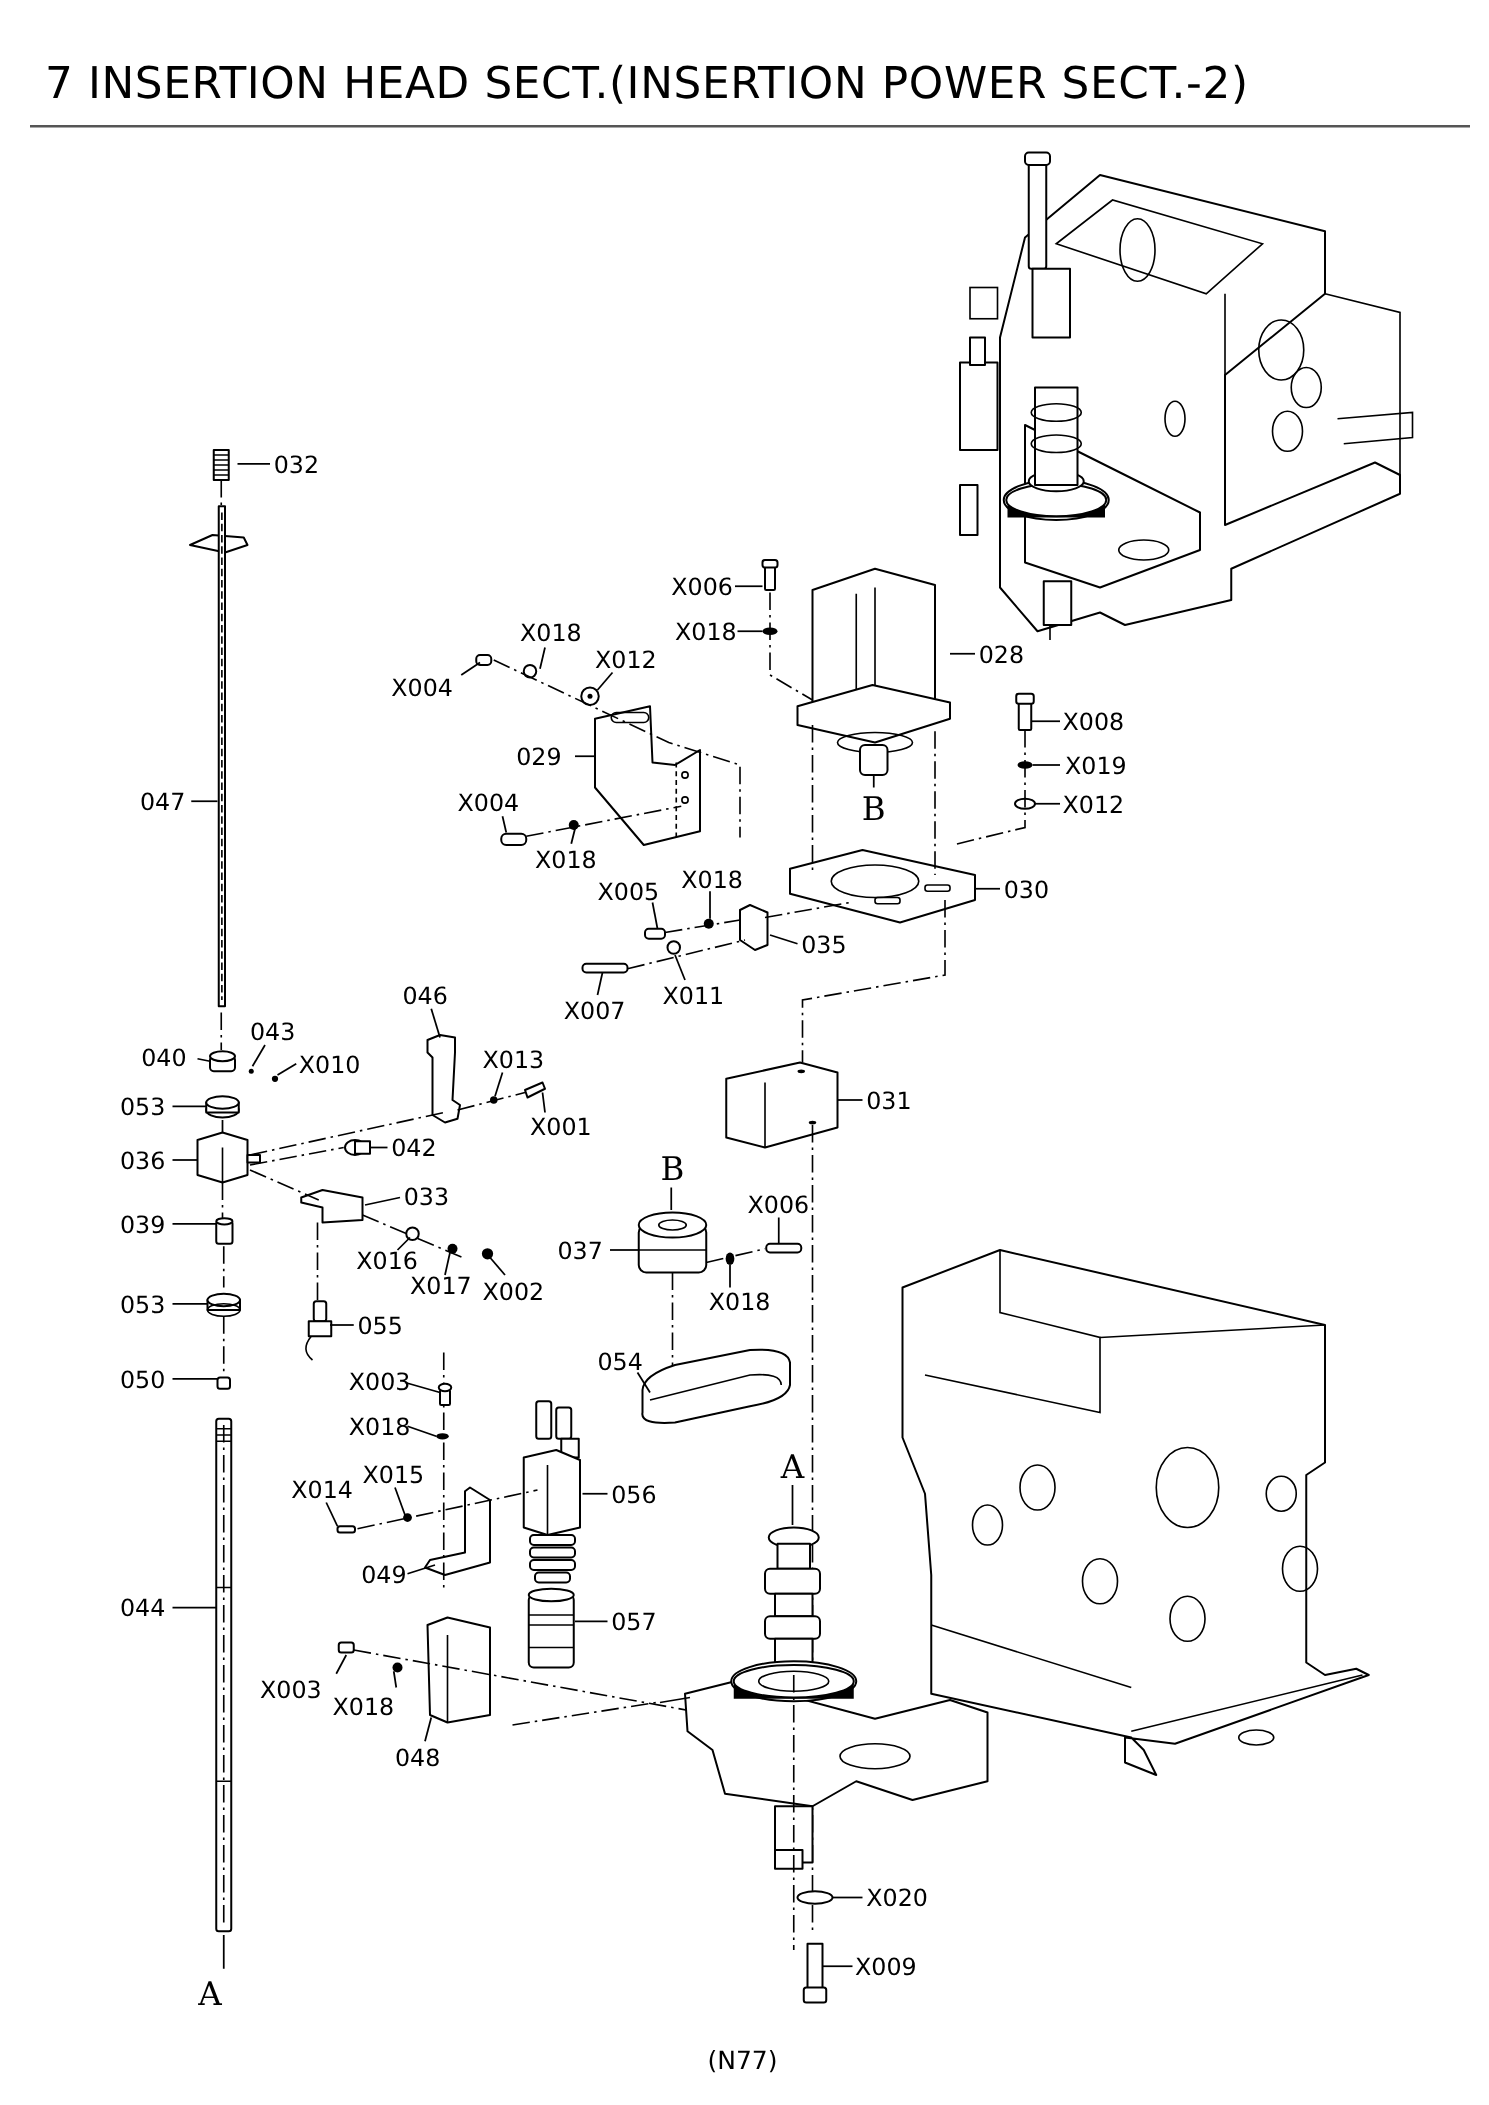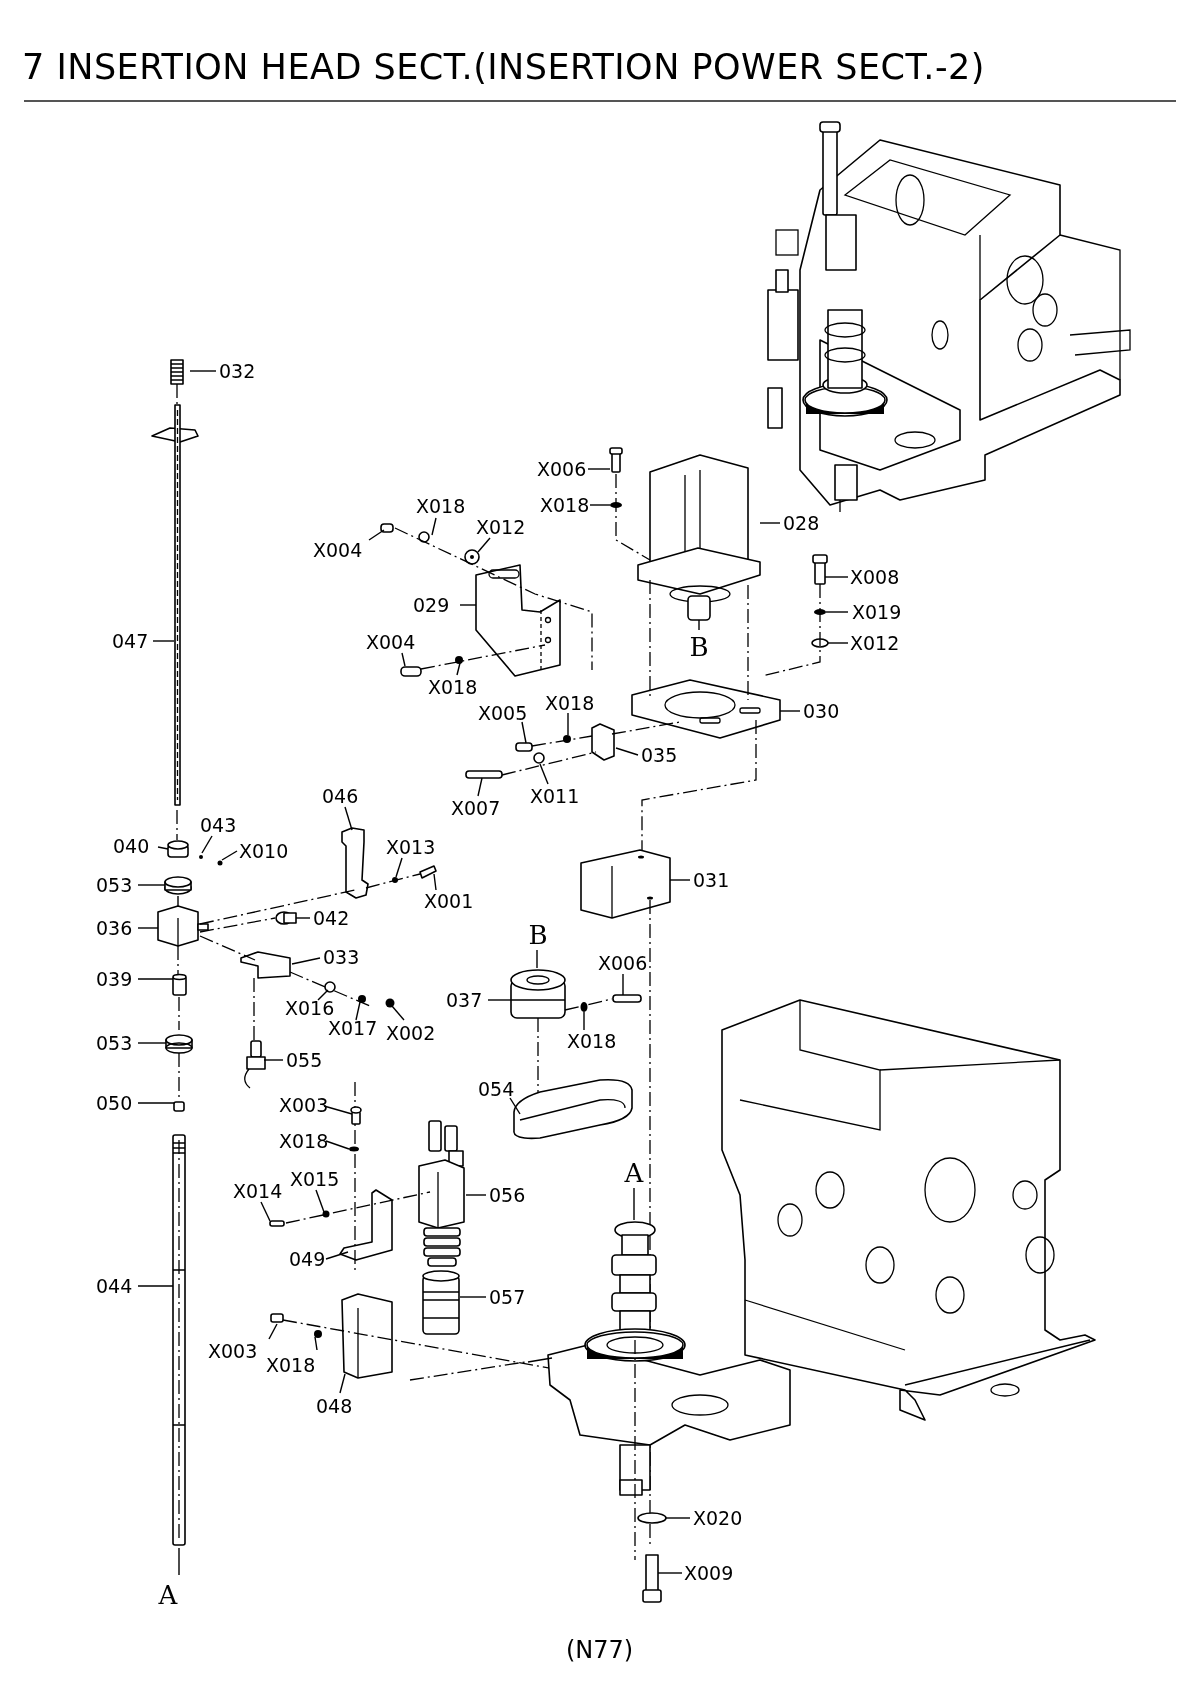--- a/index.html
+++ b/index.html
@@ -1,26 +1,26 @@
 <!DOCTYPE html>
 <html><head>
 <meta charset="utf-8">
 <style>
   html, body { margin: 0; padding: 0; background: #ffffff; }
   body { width: 1191px; height: 1684px; position: relative; overflow: hidden;
          font-family: "DejaVu Sans", sans-serif; color: #000; }
-  .page-title { position: absolute; left: 22px; top: 50px; font-size: 35px;
+  .page-title { position: absolute; left: 36px; top: 50px; font-size: 35px;
                 font-family: "DejaVu Sans", sans-serif; letter-spacing: 0.5px;
                 font-weight: normal; margin: 0; line-height: 1; }
   .title-rule { position: absolute; left: 24px; top: 100px; width: 1152px; height: 2px;
                 background: #555; }
   svg.diagram { position: absolute; left: 0; top: 0; }
   .lbl { font-family: "DejaVu Sans", sans-serif; font-size: 19px; fill: #000; }
   .ref { font-family: "DejaVu Serif", serif; font-size: 26px; fill: #000; }
-  .page-ref { position: absolute; left: 566px; top: 1636px; font-size: 24px;
+  .page-ref { position: absolute; left: 566px; top: 1636px; font-size: 20px;
               font-family: "DejaVu Sans", sans-serif; }
   .p { fill: #fff; stroke: #000; stroke-width: 1.6; stroke-linejoin: round; }
   .pt { fill: none; stroke: #000; stroke-width: 1.3; }
   .lead { stroke: #000; stroke-width: 1.4; fill: none; }
   .chain { stroke: #000; stroke-width: 1.3; fill: none; stroke-dasharray: 14 4 2 4; }
   .dk { fill: #000; }
 </style>
 </head>
 <body>
 

